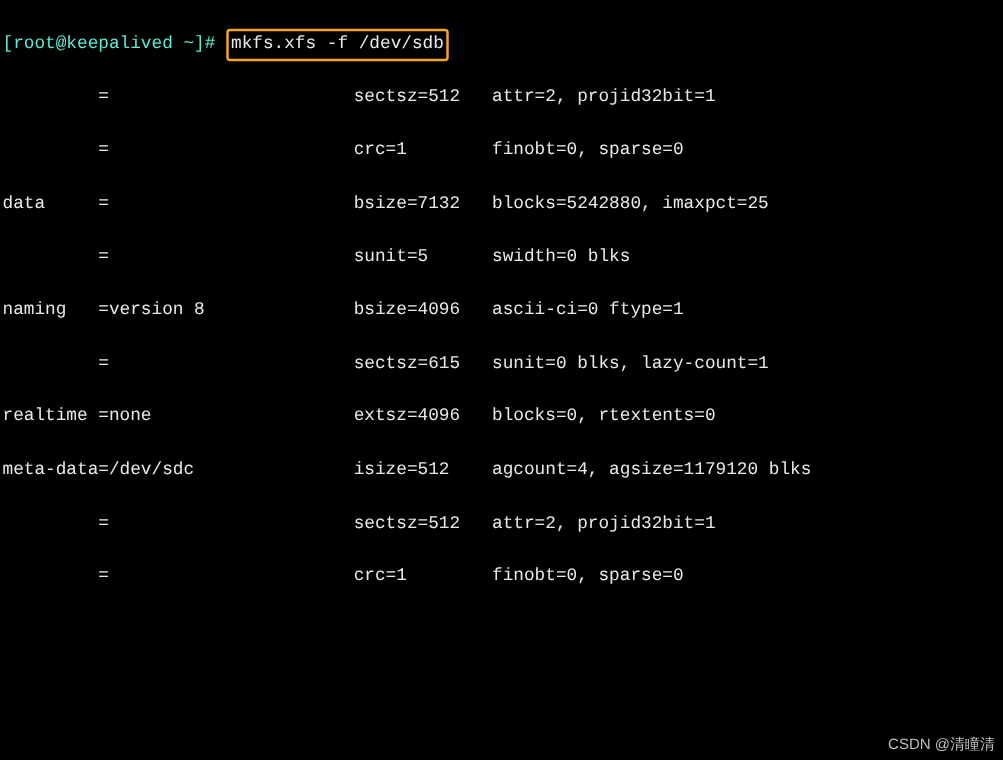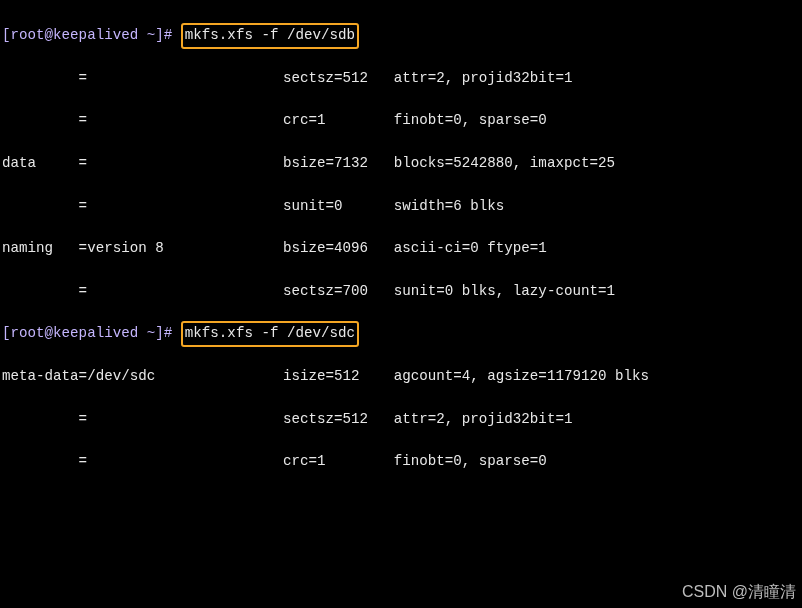--- a/index.html
+++ b/index.html
@@ -1,33 +1,33 @@
 <!DOCTYPE html>
 <html><head>
 <meta charset="utf-8">
 <style>
   html,body{margin:0;padding:0;background:#000;color:#e8e8e8;font-family:Consolas,"Courier New",monospace;font-size:14.2px;line-height:1.5;}
   .term{padding:4px 2px;white-space:pre;position:relative;width:802px;height:608px;overflow:hidden;box-sizing:border-box;}
-  .prompt{color:#c4b5fd;}
+  .prompt{color:#5eead4;}
   .cmd{display:inline-block;}
   .hl{border:2px solid #f5a623;border-radius:3px;padding:0 2px;margin:-2px 0;}
-  .wm{position:absolute;right:6px;bottom:4px;color:#bdbdbd;font-size:16px;font-family:Arial,sans-serif;text-align:right;}
+  .wm{position:absolute;right:6px;bottom:4px;color:#bdbdbd;font-size:12px;font-family:Arial,sans-serif;text-align:right;}
 </style>
 </head>
 <body>
 
 <div class="term">
 <div><span class="prompt">[root@keepalived ~]# </span><span class="cmd hl">mkfs.xfs -f /dev/sdb</span></div>
 <div>         =                       sectsz=512   attr=2, projid32bit=1</div>
 <div>         =                       crc=1        finobt=0, sparse=0</div>
 <div>data     =                       bsize=7132   blocks=5242880, imaxpct=25</div>
-<div>         =                       sunit=0      swidth=6 blks</div>
+<div>         =                       sunit=5      swidth=0 blks</div>
 <div>naming   =version 8              bsize=4096   ascii-ci=0 ftype=1</div>
-<div>         =                       sectsz=700   sunit=0 blks, lazy-count=1</div>
-<div><span class="prompt">[root@keepalived ~]# </span><span class="cmd hl">mkfs.xfs -f /dev/sdc</span></div>
+<div>         =                       sectsz=615   sunit=0 blks, lazy-count=1</div>
+<div>realtime =none                   extsz=4096   blocks=0, rtextents=0</div>
 <div>meta-data=/dev/sdc               isize=512    agcount=4, agsize=1179120 blks</div>
 <div>         =                       sectsz=512   attr=2, projid32bit=1</div>
 <div>         =                       crc=1        finobt=0, sparse=0</div>
 
 
 
 
 
 
 

